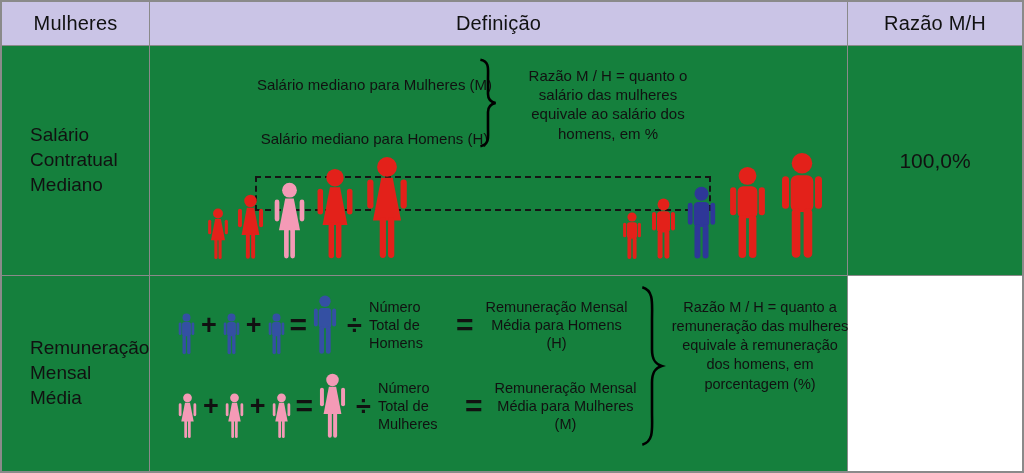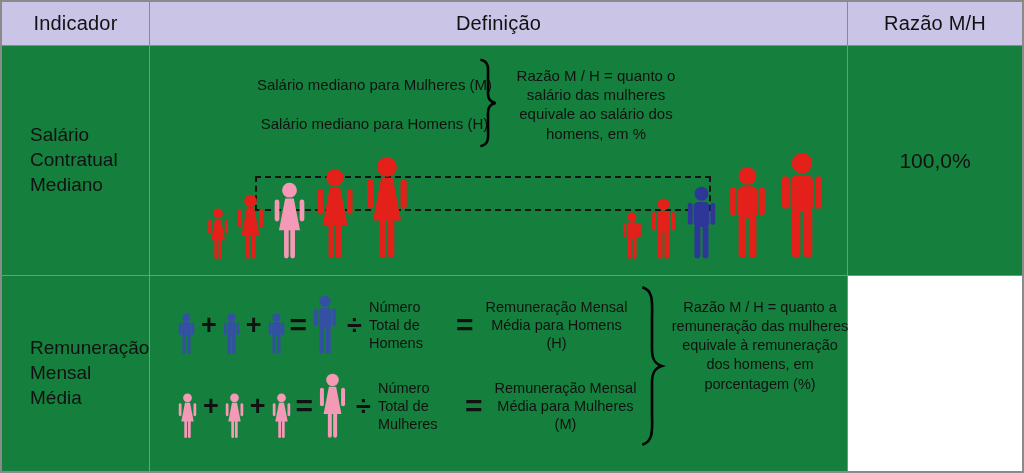--- a/index.html
+++ b/index.html
@@ -17,23 +17,23 @@
   .cell.lastcol{border-right:none;}
   .cell.lastrow{border-bottom:none;}
   .hdr{background:var(--header_bg); display:flex; align-items:center; justify-content:center;
        font-size:20px; letter-spacing:.2px;}
   .ind{display:flex; align-items:center; padding-left:28px; font-size:19px; line-height:1.3;}
   .ind .txt{width:118px;}
   .ratio{display:flex; align-items:center; justify-content:center; font-size:21px;}
 
   
   .r1-labels{position:absolute; left:72px; top:30px; width:305px; text-align:center; font-size:15px;}
-  .r1-labels .l2{margin-top:22px;}
+  .r1-labels .l2{margin-top:37px;}
   .r1-brace{position:absolute; left:327px; top:12px;}
-  .r1-expl{position:absolute; left:350px; top:20px; width:192px; text-align:center; font-size:15px; line-height:1.28;}
+  .r1-expl{position:absolute; left:362px; top:20px; width:192px; text-align:center; font-size:15px; line-height:1.28;}
   .r1-people{position:absolute; inset:0;}
   .dash-box{position:absolute; left:105px; bottom:64px; width:456px; height:35px;
             border:2px dashed #151515; z-index:0;}
   .group{position:absolute; bottom:15px; display:flex; align-items:flex-end; z-index:1;}
   .group-women{left:55px; gap:3px;}
   .group-men{left:470px; gap:4px;}
 
   
   .fig-red{fill:var(--red); color:var(--red);}
   .fig-pink{fill:var(--pink); color:var(--pink);}
@@ -77,21 +77,21 @@
     </symbol>
     <symbol id="brace" viewBox="0 0 26 100" preserveAspectRatio="none">
       <path d="M4,2 C15,4 13,12 13,22 L13,40 C13,47 17,49 22,50 C17,51 13,53 13,60 L13,78 C13,88 15,96 4,98" fill="none" stroke="#000" stroke-width="2.6" vector-effect="non-scaling-stroke"></path>
     </symbol>
   </defs>
 </svg>
 
 <div class="table">
 
   <div class="cell hdr">
-    <span>Indicador</span>
+    <span>Mulheres</span>
   </div>
   <div class="cell hdr">
     <span>Definição</span>
   </div>
   <div class="cell hdr lastcol">
     <span>Razão M/H</span>
   </div>
 
   <div class="cell ind">
     <div class="txt">Salário Contratual Mediano</div>

